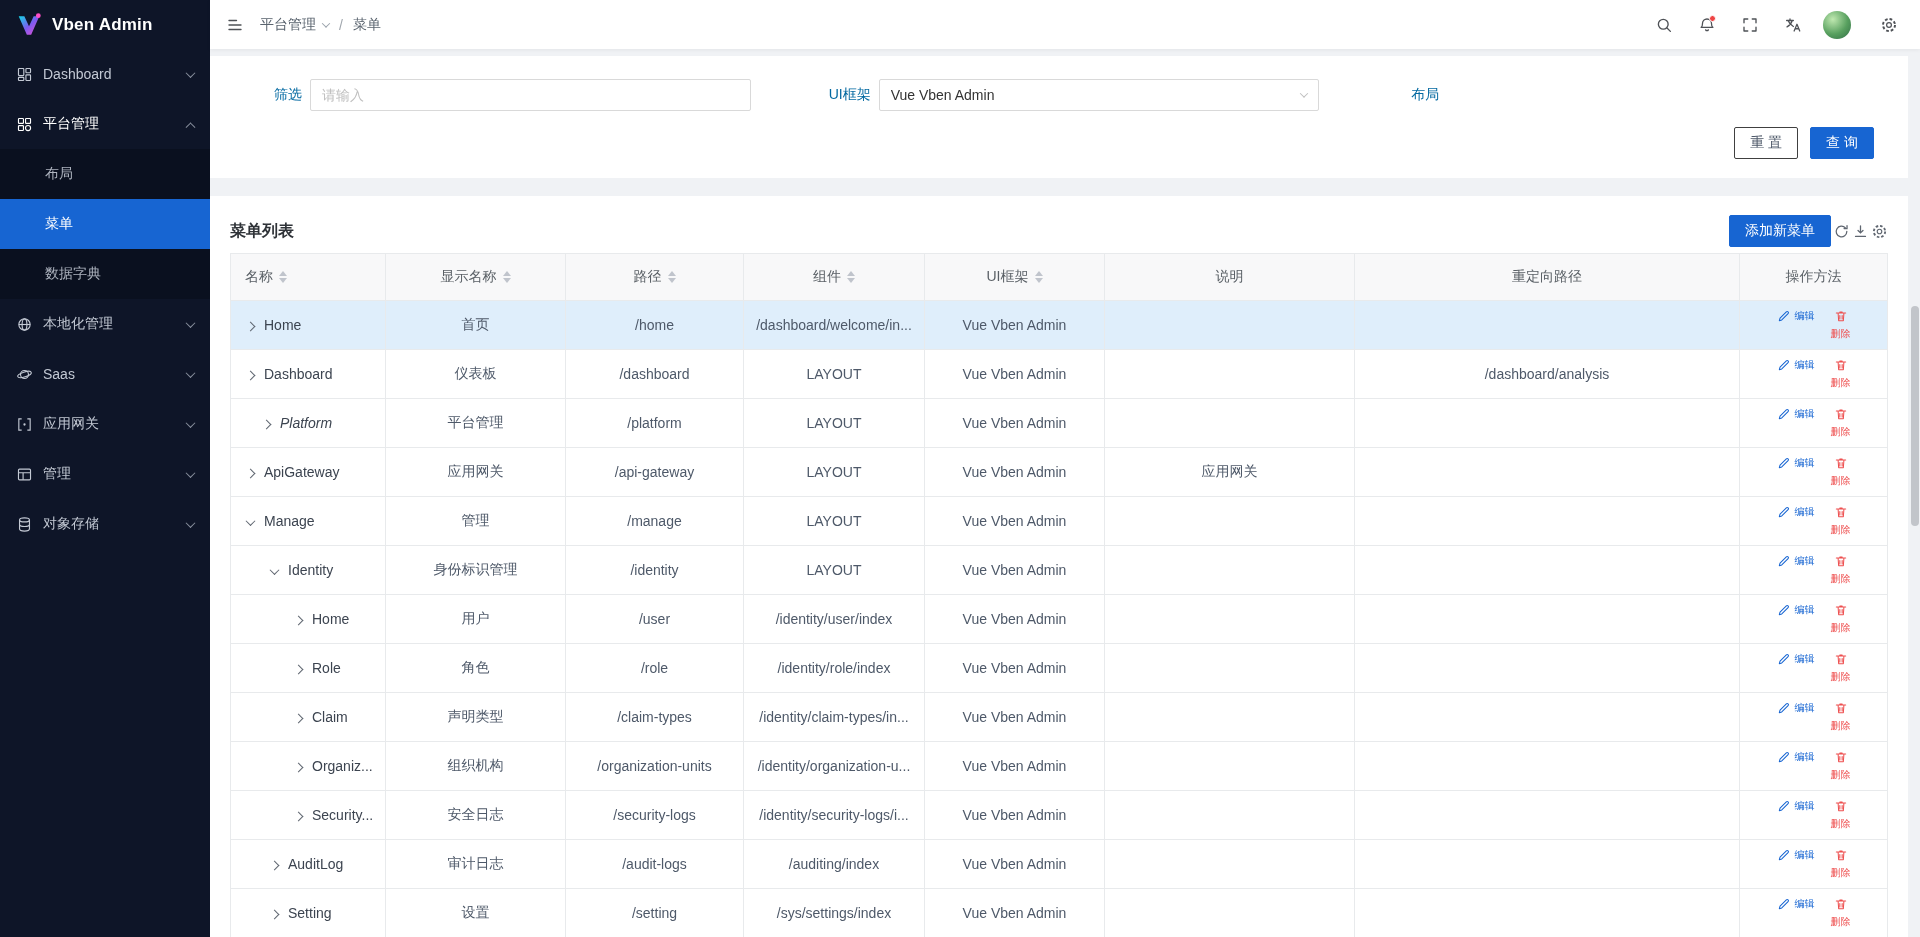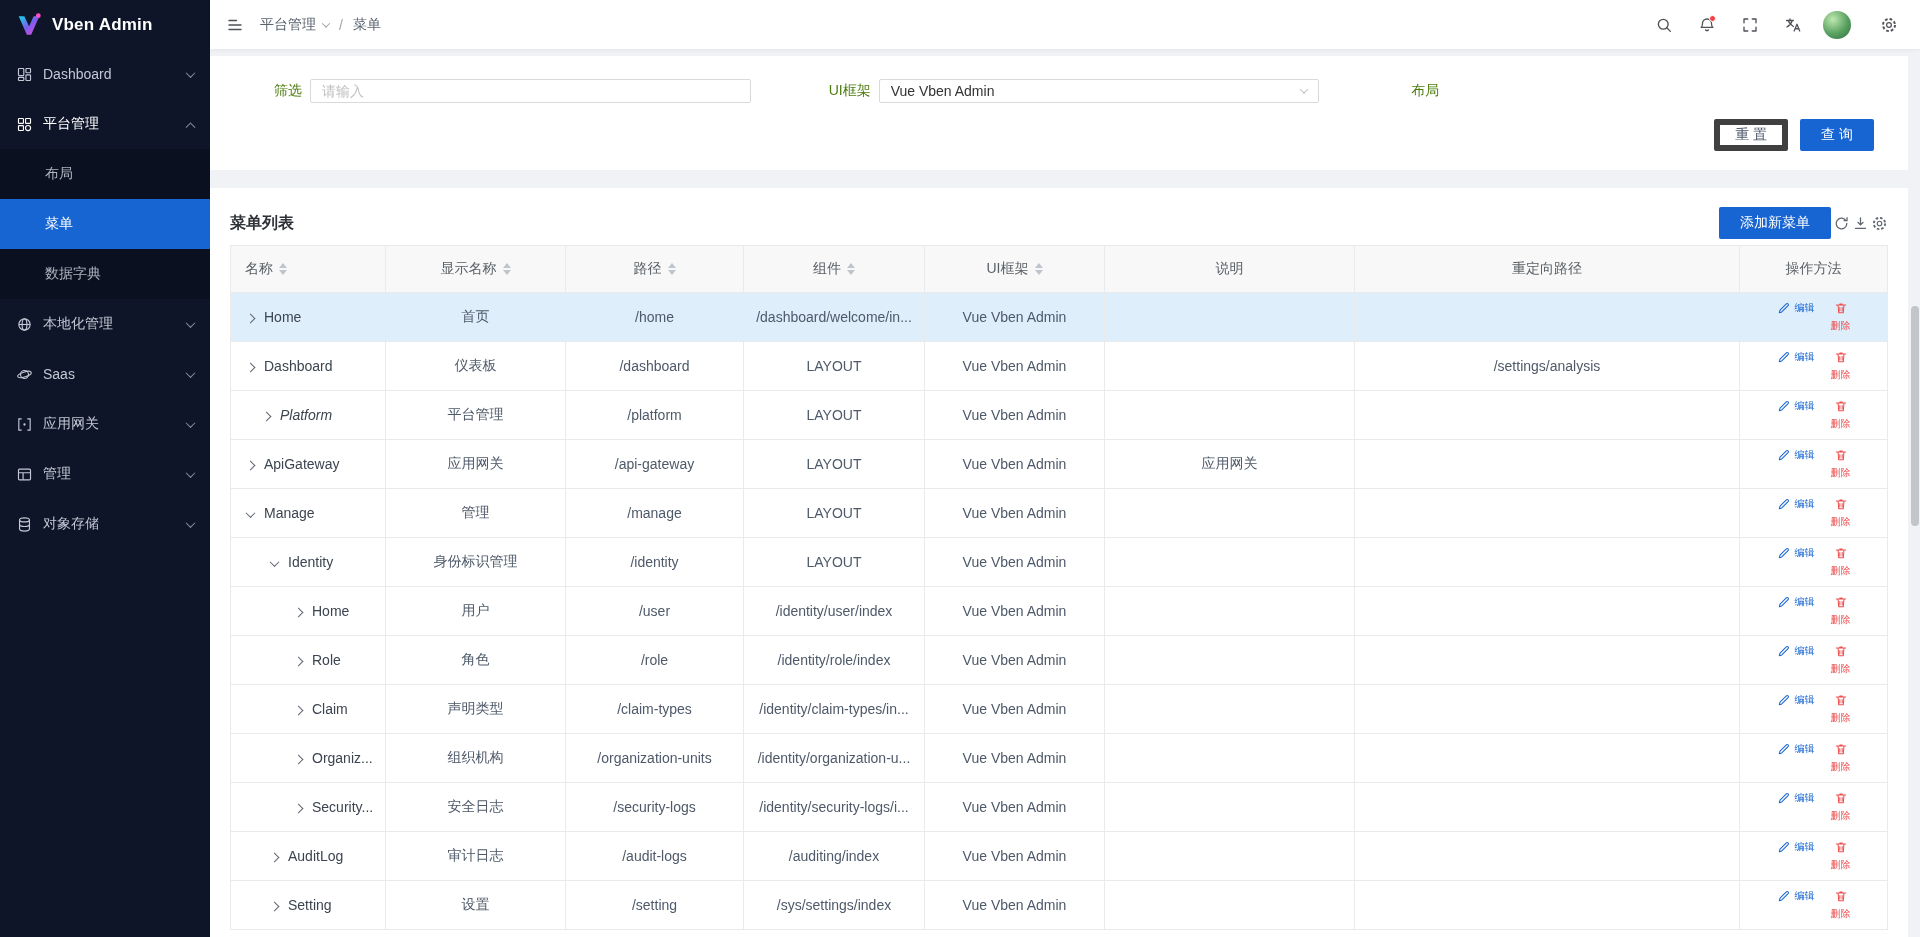--- a/index.html
+++ b/index.html
@@ -47,29 +47,29 @@
   .avatar{width:28px;height:28px;border-radius:50%;cursor:pointer;flex-shrink:0;margin:0 4px;
           background:radial-gradient(circle at 35% 30%, #bfe8b0, #58a05f 55%, #2f6b44);}
   .gear-gap{margin-left:8px;}
 
   
   .content{flex:1;overflow:hidden;padding:7px 12px 0 0;display:flex;flex-direction:column;min-height:0;}
   .card{background:#fff;}
   .filter-card{padding:23px 20px 19px 20px;margin-bottom:18px;flex-shrink:0;}
   .filter-row{display:grid;grid-template-columns:1fr 1fr 1fr;column-gap:48px;}
   .field{display:flex;align-items:center;min-width:0;}
-  .field > label{min-width:72px;text-align:right;margin-right:8px;color:#4d7c0f;white-space:nowrap;}
-  .control{flex:1;height:24px;border:1px solid #d9d9d9;border-radius:2px;background:#fff;display:flex;align-items:center;padding:0 11px;font-size:14px;color:#333;min-width:0;}
+  .field > label{min-width:72px;text-align:right;margin-right:8px;color:#0369a1;white-space:nowrap;}
+  .control{flex:1;height:32px;border:1px solid #d9d9d9;border-radius:2px;background:#fff;display:flex;align-items:center;padding:0 11px;font-size:14px;color:#333;min-width:0;}
   input.control{outline:none;}
   input.control::placeholder{color:#bfbfbf;}
   .select{cursor:pointer;}
   .select-placeholder{color:#bfbfbf;overflow:hidden;white-space:nowrap;}
   .select-value{color:#333;overflow:hidden;white-space:nowrap;}
   .filter-actions{display:flex;justify-content:flex-end;gap:12px;margin-top:16px;padding-right:14px;}
-  .btn{height:32px;padding:0 15px;border-radius:2px;font-size:14px;cursor:pointer;border:6px solid #404040;background:#fff;color:#4e5969;white-space:nowrap;}
+  .btn{height:32px;padding:0 15px;border-radius:2px;font-size:14px;cursor:pointer;border:1px solid #404040;background:#fff;color:#4e5969;white-space:nowrap;}
   .btn.primary{background:var(--primary);border-color:var(--primary);color:#fff;}
 
   
   .table-card{flex:1;padding:0 20px 0 20px;display:flex;flex-direction:column;overflow:hidden;min-height:0;}
   .table-toolbar{height:44px;display:flex;align-items:center;flex-shrink:0;margin-top:13px;}
   .table-title{font-size:16px;font-weight:600;color:#2f3338;}
   .toolbar-right{margin-left:auto;display:flex;align-items:center;gap:1px;}
   .tool-icon{width:18px;height:18px;color:#5f6670;cursor:pointer;display:flex;align-items:center;justify-content:center;}
   .tool-icon svg{width:17px;height:17px;}
   .table-wrap{flex:1;overflow:hidden;}
@@ -418,21 +418,21 @@
       </a>
     </td>
   </tr>
                 <tr class="menu-row">
     <td class="name-cell" style="padding-left: 16px;"><span class="chev chev-right"></span><span class="name-text">Dashboard</span></td>
     <td>仪表板</td>
     <td>/dashboard</td>
     <td>LAYOUT</td>
     <td>Vue Vben Admin</td>
     <td></td>
-    <td>/settings/analysis</td>
+    <td>/dashboard/analysis</td>
     <td class="ops">
       <a class="op edit">
         <svg viewBox="0 0 24 24" fill="none" stroke="currentColor" stroke-width="1.8" stroke-linecap="round" stroke-linejoin="round">
           <path d="M4 20l1.2-4.2L16 5a2.1 2.1 0 0 1 3 3L8.2 18.8 4 20z"></path>
         </svg>
                       <span>编辑</span>
       </a><a class="op delete">
         <svg viewBox="0 0 24 24" fill="none" stroke="currentColor" stroke-width="1.8" stroke-linecap="round" stroke-linejoin="round">
           <path d="M4 7h16M10 7V5h4v2M7 7l1 13h8l1-13M10 11v6M14 11v6"></path>
         </svg>

